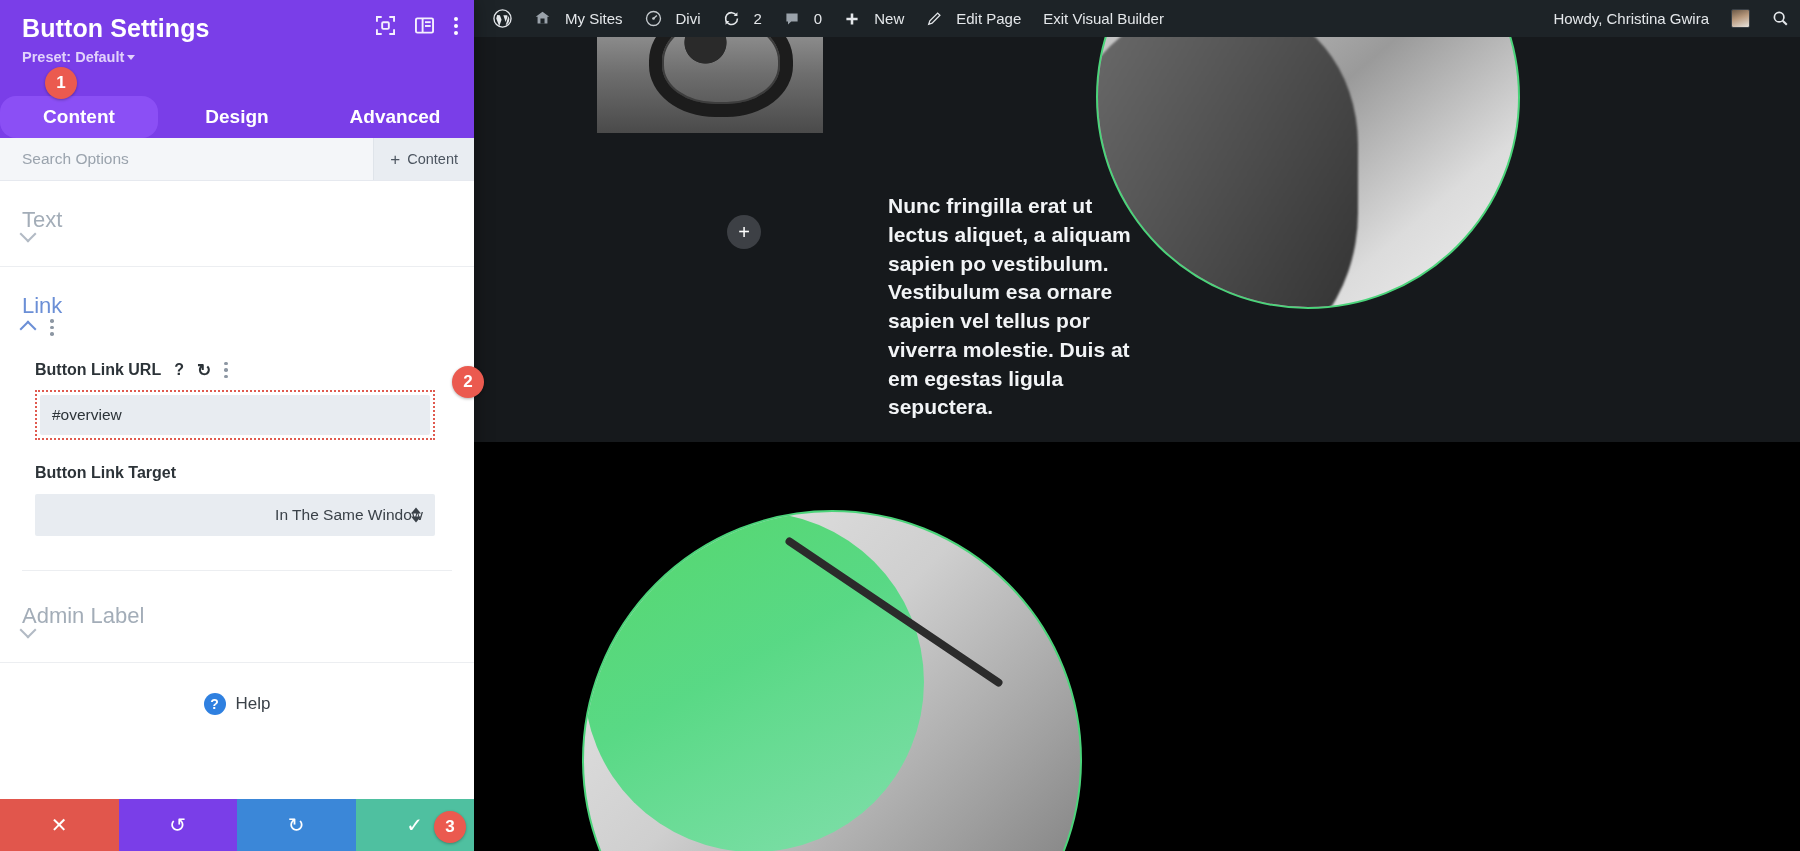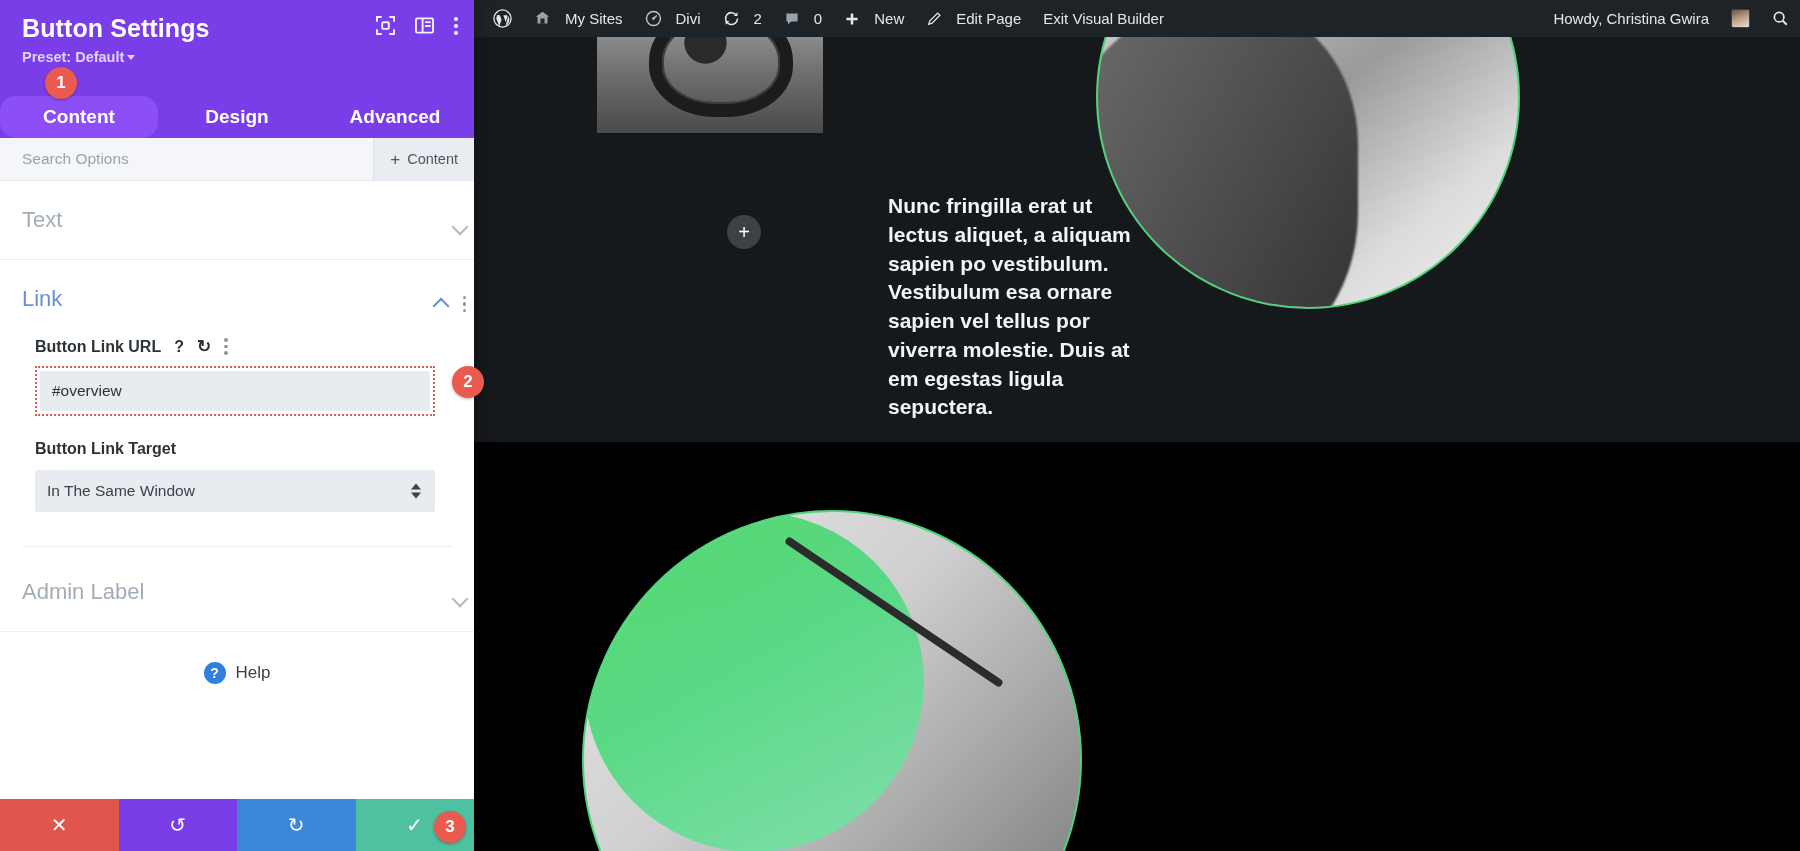--- a/index.html
+++ b/index.html
@@ -70,24 +70,25 @@
   .filter-btn {
     display: flex; align-items: center; gap: 7px;
     background: #e9edf2; color: #4a5man; color: #4c5560;
     padding: 0 16px; font-size: 14.5px; cursor: pointer;
     border-left: 1px solid #dfe4ea;
   }
 
   .panel-body { flex: 1; overflow: hidden; background: #fff; }
 
   .toggle-section {
-    display: flex; align-items: flex-end; justify-content: space-between;
+    display: flex; align-items: flex-start; justify-content: space-between;
     padding: 26px 8px 26px 22px;
     border-bottom: 1px solid #eceef1;
     cursor: pointer;
+    flex-direction: column;
   }
   .toggle-title { font-size: 22px; color: #a3adb8; font-weight: normal; }
   .toggle-title.open { color: #6b8fd6; }
   .toggle-right { display: flex; align-items: center; gap: 16px; }
   .chev {
     width: 12px; height: 12px; border-right: 2px solid #b2bac4;
     border-bottom: 2px solid #b2bac4; transform: rotate(45deg);
     margin-top: -5px;
   }
   .chev.up { transform: rotate(-135deg); margin-top: 4px; border-color: #6b8fd6; }
@@ -105,21 +106,21 @@
 
   .hl-box {
     border: 2px dotted #e05a4f; padding: 3px;
     margin-left: 13px; margin-right: 17px; position: relative;
   }
   .text-input {
     display: block; width: 100%; border: 0; outline: none;
     background: #e8ecf1; padding: 11px 12px; font-size: 15.5px; color: #2c3338;
     font-family: "Liberation Sans", sans-serif; border-radius: 2px;
   }
-  .select-wrap { position: relative; margin: 12px 17px 0 13px; }
+  .select-wrap { position: relative; margin: 12px 17px 0 13px; text-align: right; }
   .select-box {
     background: #e8ecf1; padding: 12px 12px; font-size: 15.5px; color: #3a4148;
     border-radius: 2px; cursor: pointer;
   }
   .select-arrows {
     position: absolute; right: 14px; top: 50%; transform: translateY(-50%);
     display: flex; flex-direction: column; gap: 3px;
   }
   .ar-up { width: 0;height:0;border-left:5px solid transparent;border-right:5px solid transparent;border-bottom:6px solid #3a4148; }
   .ar-dn { width: 0;height:0;border-left:5px solid transparent;border-right:5px solid transparent;border-top:6px solid #3a4148; }

